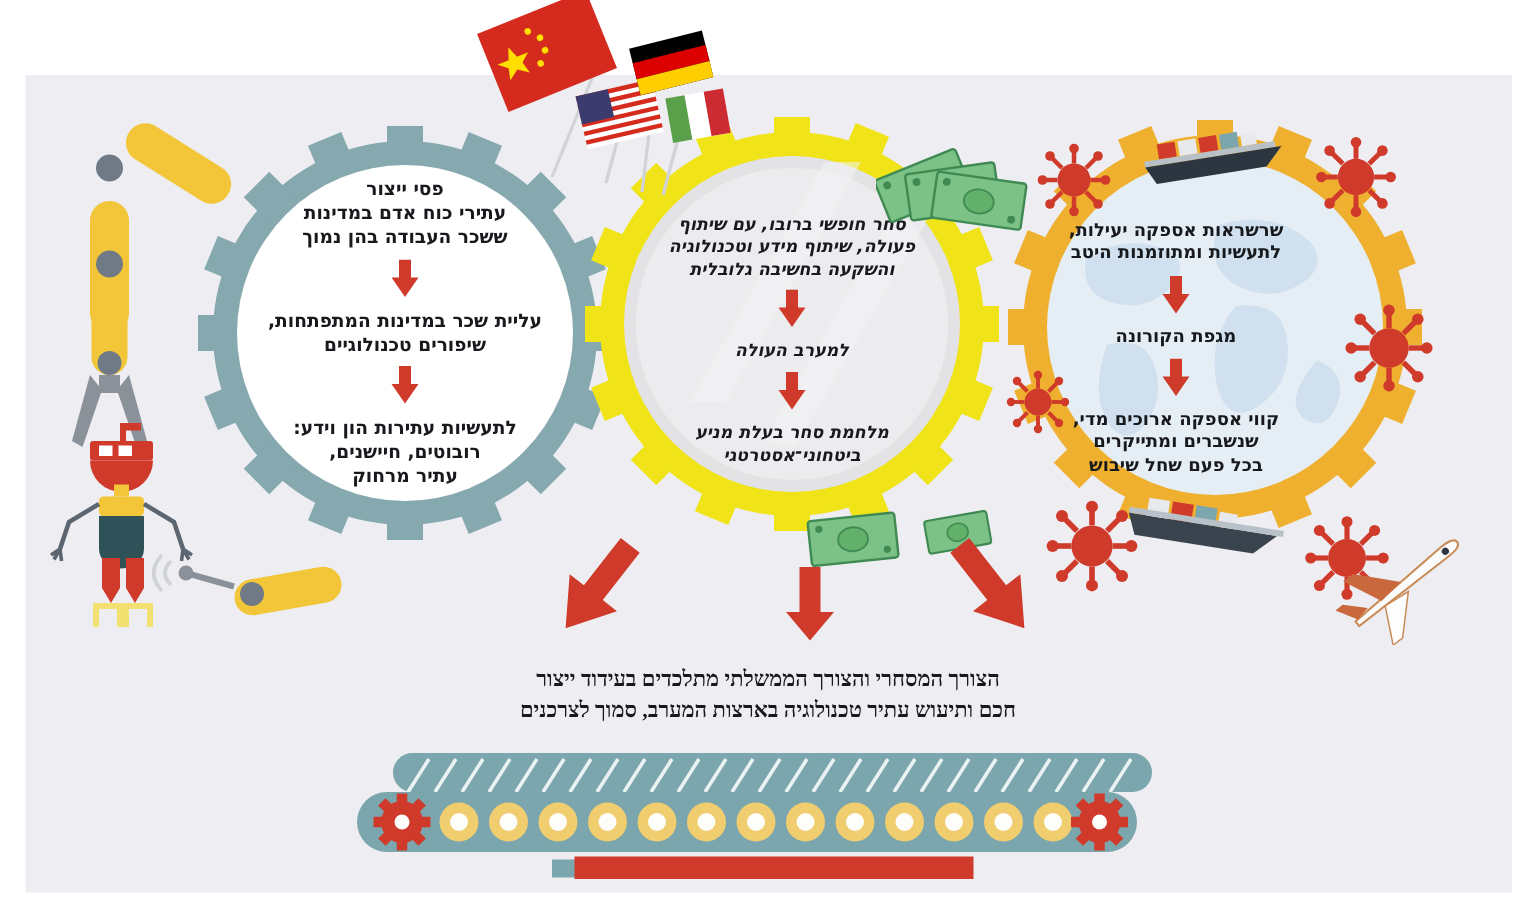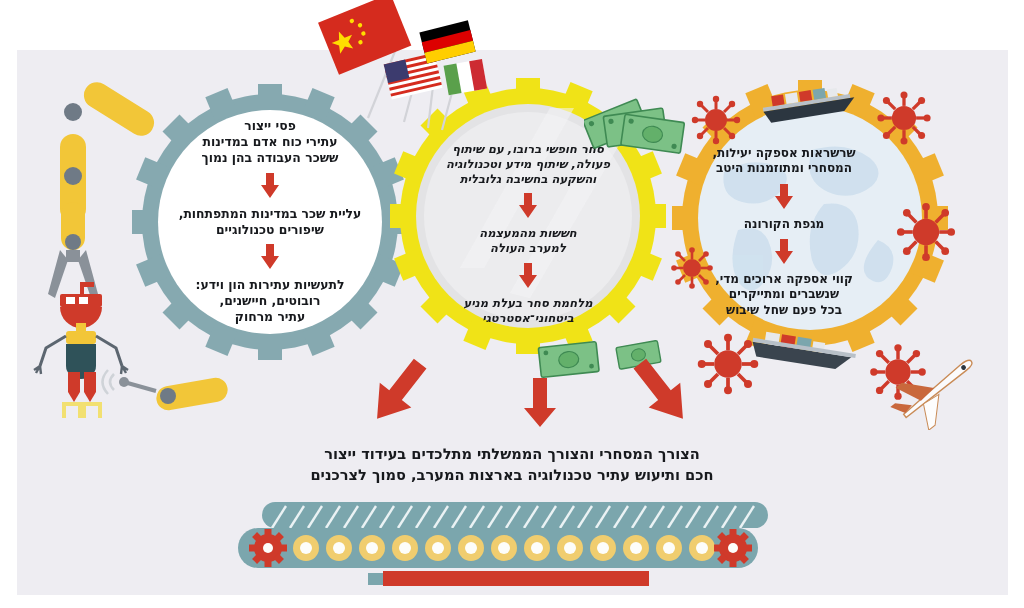--- a/index.html
+++ b/index.html
@@ -6,21 +6,21 @@
   body{width:1024px;height:608px;overflow:hidden;font-family:"DejaVu Sans","Liberation Sans",sans-serif;}
   #stage{position:relative;width:1024px;height:608px;background:#ffffff;}
   #panel{position:absolute;left:17px;top:50px;width:991px;height:545px;background:#eeedf2;}
   .abs{position:absolute;}
   .gear-text{position:absolute;text-align:center;direction:rtl;color:#17191d;font-weight:bold;line-height:1.28;}
   .arrow-dn{display:block;margin:7px auto;}
   .t1{font-size:12.4px;}
   .t2{font-size:11.6px;font-style:italic;}
   .t3{font-size:12.0px;}
   #caption{position:absolute;left:232px;top:443px;width:560px;text-align:center;direction:rtl;
-           font-size:14.6px;font-weight:bold;color:#17191d;line-height:1.45;}
+           font-size:14.6px;font-weight:bold;color:#17191d;line-height:1.45;font-family:Liberation Serif, serif;}
   .nodrag{user-select:none;}
 </style>
 </head>
 <body>
 
 <div id="stage">
   <div id="panel"></div>
 
   <svg class="abs nodrag" style="left:28px;top:82px;" width="200" height="360" viewBox="0 0 200 360">
 
@@ -163,21 +163,20 @@
   <div class="gear-text t2" style="left:408px;top:142px;width:240px;">
     <div>
       <div>סחר חופשי ברובו, עם שיתוף</div>
       <div>פעולה, שיתוף מידע וטכנולוגיה</div>
       <div>והשקעה בחשיבה גלובלית</div>
     </div>
     <svg class="arrow-dn" width="22" height="26" viewBox="0 0 22 26">
       <path d="M7 0 h8 v12 h5 L11 25 L2 12 h5 z" fill="#cf3a2a"></path>
     </svg>
     <div>
-      <div>חששות מהמעצמה</div>
       <div>למערב העולה</div>
     </div>
     <svg class="arrow-dn" width="22" height="26" viewBox="0 0 22 26">
       <path d="M7 0 h8 v12 h5 L11 25 L2 12 h5 z" fill="#cf3a2a"></path>
     </svg>
     <div>
       <div>מלחמת סחר בעלת מניע</div>
       <div>ביטחוני־אסטרטגי</div>
     </div>
   </div>
@@ -210,21 +209,21 @@
         <path d="M140 70 q34 -10 58 8 q16 14 2 28 q-20 16 -44 6 q-26 -12 -16 -42 z"></path>
         <path d="M152 124 q30 -4 34 22 q4 28 -18 44 q-20 14 -28 -10 q-8 -34 12 -56 z"></path>
         <path d="M206 160 q20 8 14 28 q-8 22 -24 10 q-12 -12 10 -38 z"></path>
       </g>
     </g>
   </svg>
 
   <div class="gear-text t3" style="left:664px;top:146px;width:240px;">
     <div>
       <div>שרשראות אספקה יעילות,</div>
-      <div>המסחרי ומתוזמנות היטב</div>
+      <div>לתעשיות ומתוזמנות היטב</div>
     </div>
     <svg class="arrow-dn" width="22" height="26" viewBox="0 0 22 26">
       <path d="M7 0 h8 v12 h5 L11 25 L2 12 h5 z" fill="#cf3a2a"></path>
     </svg>
     <div>
       <div>מגפת הקורונה</div>
     </div>
     <svg class="arrow-dn" width="22" height="26" viewBox="0 0 22 26">
       <path d="M7 0 h8 v12 h5 L11 25 L2 12 h5 z" fill="#cf3a2a"></path>
     </svg>

